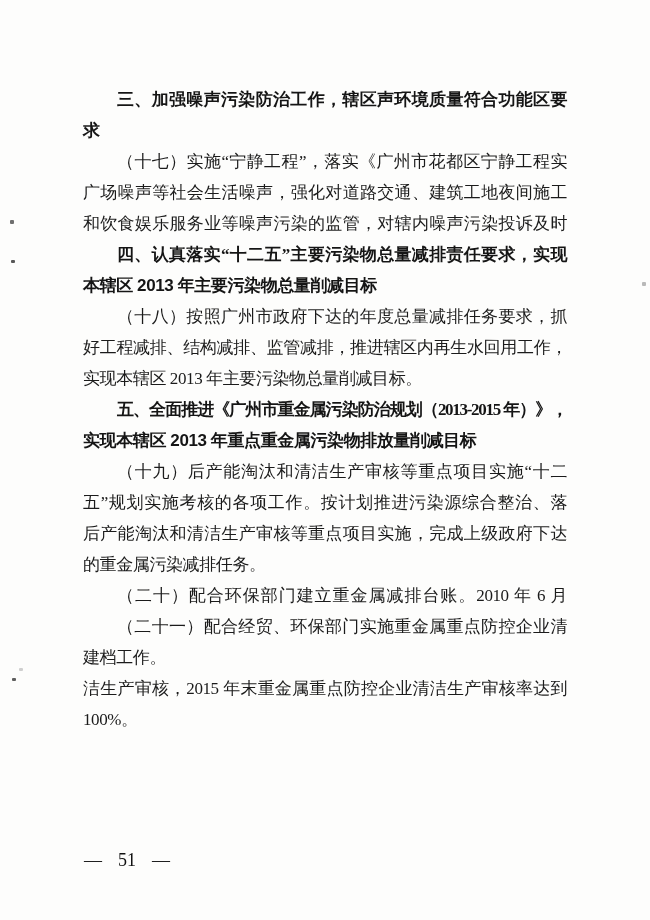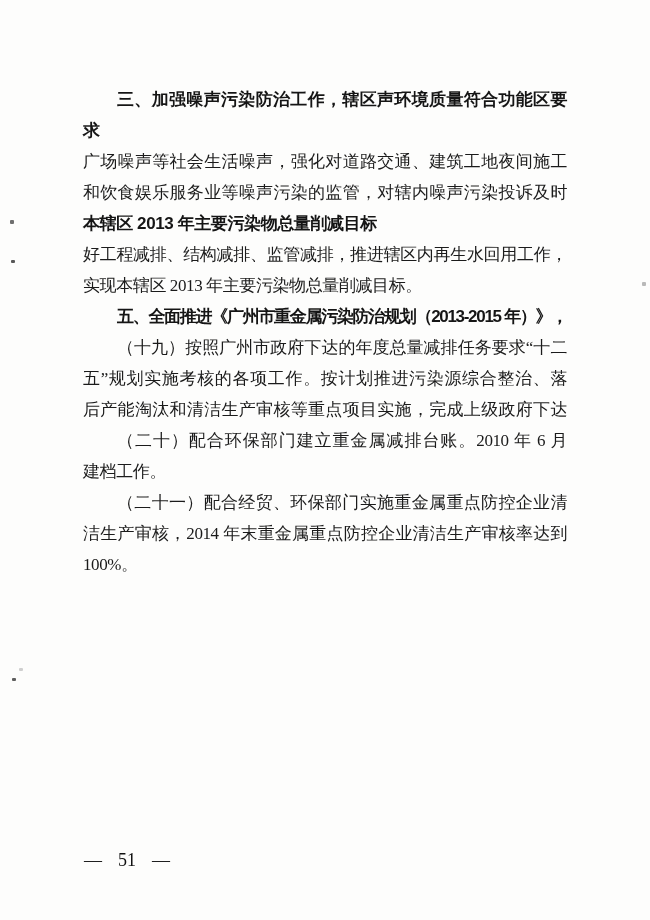--- a/index.html
+++ b/index.html
@@ -27,21 +27,21 @@
   }
   .line.heading {
     font-weight: 700;
     font-family: "Liberation Sans", "DejaVu Sans", sans-serif;
     color: #151515;
   }
   .line.justify {
     text-align: justify;
     text-align-last: justify;
   }
-  .line.indent { text-indent: 34px; }
+  .line.indent { text-indent: 34px; font-family: Liberation Serif, serif; }
   .line.tight  { letter-spacing: -1.3px; }
   .footer {
     position: absolute;
     left: 84px;
     top: 850px;
     display: flex;
     align-items: center;
     gap: 16px;
     font-size: 18px;
     font-family: "Liberation Serif", "DejaVu Serif", serif;
@@ -51,33 +51,38 @@
   .speck { position: absolute; border-radius: 1px; }
 </style>
 </head>
 <body>
 
 <div class="page">
 
   <div class="content">
       <div class="line heading justify indent">三、加强噪声污染防治工作，辖区声环境质量符合功能区要</div>
       <div class="line heading">求</div>
+      <div class="line body justify indent">（十七）实施“宁静工程”，落实《广州市花都区宁静工程实</div>
       <div class="line body justify">广场噪声等社会生活噪声，强化对道路交通、建筑工地夜间施工</div>
       <div class="line body justify">和饮食娱乐服务业等噪声污染的监管，对辖内噪声污染投诉及时</div>
+      <div class="line heading justify indent">四、认真落实“十二五”主要污染物总量减排责任要求，实现</div>
       <div class="line heading">本辖区 2013 年主要污染物总量削减目标</div>
+      <div class="line body justify indent">（十八）按照广州市政府下达的年度总量减排任务要求，抓</div>
       <div class="line body justify">好工程减排、结构减排、监管减排，推进辖区内再生水回用工作，</div>
       <div class="line body">实现本辖区 2013 年主要污染物总量削减目标。</div>
       <div class="line heading justify indent tight">五、全面推进《广州市重金属污染防治规划（2013-2015 年）》，</div>
-      <div class="line body justify indent">（十九）按照广州市政府下达的年度总量减排任务要求“十二</div>
+      <div class="line heading">实现本辖区 2013 年重点重金属污染物排放量削减目标</div>
+      <div class="line body justify indent">（十九）后产能淘汰和清洁生产审核等重点项目实施“十二</div>
       <div class="line body justify">五”规划实施考核的各项工作。按计划推进污染源综合整治、落</div>
       <div class="line body justify">后产能淘汰和清洁生产审核等重点项目实施，完成上级政府下达</div>
+      <div class="line body">的重金属污染减排任务。</div>
       <div class="line body justify indent">（二十）配合环保部门建立重金属减排台账。2010 年 6 月</div>
+      <div class="line body justify indent">（二十一）配合经贸、环保部门实施重金属重点防控企业清</div>
       <div class="line body">建档工作。</div>
-      <div class="line body justify indent">（二十一）配合经贸、环保部门实施重金属重点防控企业清</div>
-      <div class="line body justify">洁生产审核，2014 年末重金属重点防控企业清洁生产审核率达到</div>
+      <div class="line body justify">洁生产审核，2015 年末重金属重点防控企业清洁生产审核率达到</div>
       <div class="line body">100%。</div>
     </div>
 
   <div class="footer">
     <span class="dash">—</span>
     <span>51</span>
     <span class="dash">—</span>
   </div>
 
   <div class="speck" style="left:10px;top:220px;width:4px;height:4px;background:#6f6f6f;"></div>

